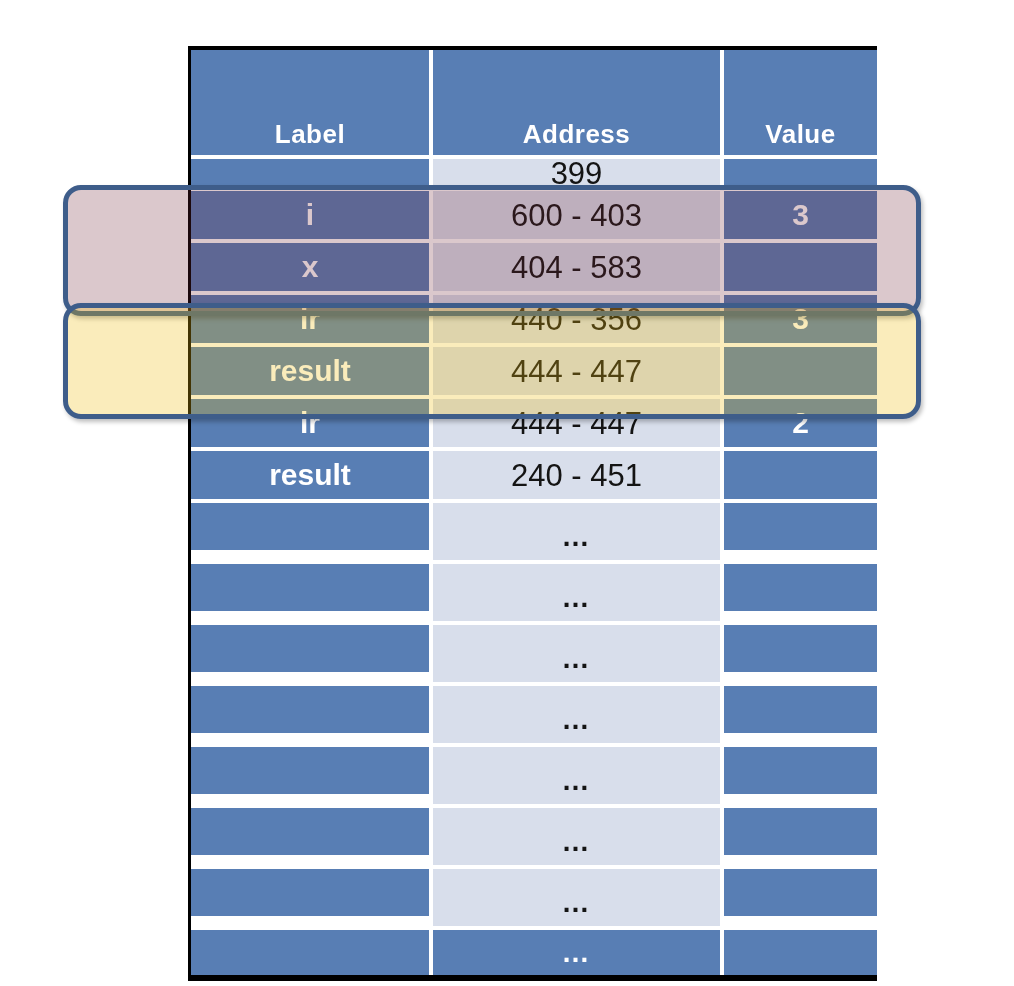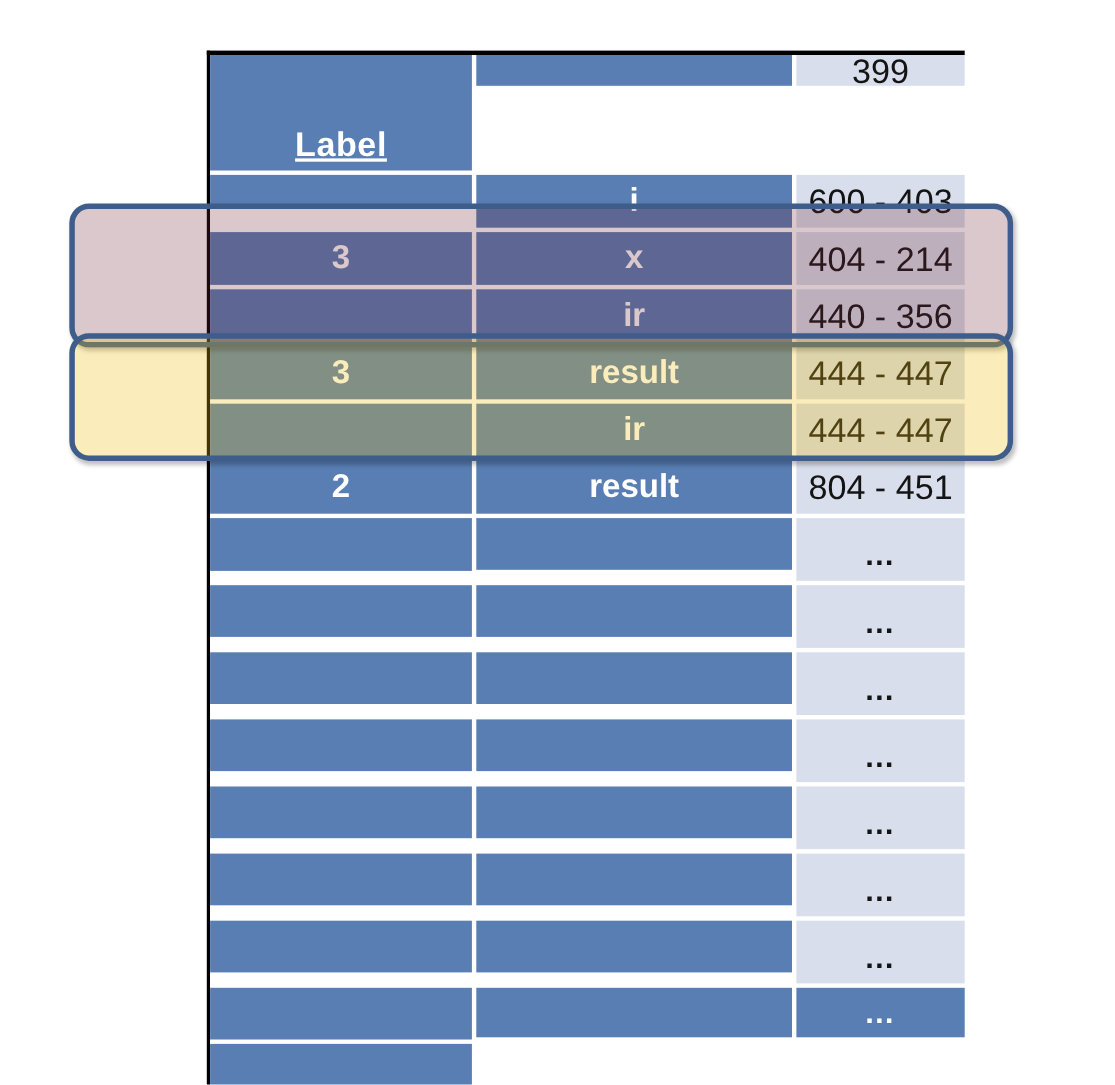--- a/index.html
+++ b/index.html
@@ -45,23 +45,22 @@
   }
   .h-header { height: 97px; }
   .h-short  { height: 28px; }
   .h-data   { height: 48px; }
   .h-dots   { height: 47px; }
   .h-footer { height: 45px; }
 
   .hdr {
     align-items: flex-end;
     padding-bottom: 8px;
-    font-size: 31px;
+    font-size: 26px;
     letter-spacing: 0.5px;
-    text-decoration: underline;
   }
   .c-label, .c-value { font-size: 30px; }
   .c-address-light {
     background: var(--cell-light, #D8DEEB);
     color: var(--address-text, #141414);
     font-weight: normal;
     font-size: 31px;
   }
   .row-dots .c-address-light {
     font-weight: bold;
@@ -86,28 +85,30 @@
   .hl-yellow { left: 63px; top: 303px; width: 848px; height: 106px; }
 </style>
 </head>
 <body>
 
 <div class="stage">
 
   <div class="memtable">
     <div class="tgrid">
       <div class="cell hdr h-header">Label</div>
+      <div class="cell hdr h-header">Address</div>
+      <div class="cell hdr h-header">Value</div>
 
     <div class="trow row-plain" style="display: contents;"><div class="cell c-label h-short"></div><div class="cell c-address c-address-light h-short">399</div><div class="cell c-value h-short"></div></div>
         <div class="trow row-var" style="display: contents;"><div class="cell c-label h-data">i</div><div class="cell c-address c-address-light h-data">600 - 403</div><div class="cell c-value h-data">3</div></div>
-        <div class="trow row-var" style="display: contents;"><div class="cell c-label h-data">x</div><div class="cell c-address c-address-light h-data">404 - 214</div><div class="cell c-value h-data"></div></div>
+        <div class="trow row-var" style="display: contents;"><div class="cell c-label h-data">x</div><div class="cell c-address c-address-light h-data">404 - 583</div><div class="cell c-value h-data"></div></div>
         <div class="trow row-var" style="display: contents;"><div class="cell c-label h-data">ir</div><div class="cell c-address c-address-light h-data">440 - 356</div><div class="cell c-value h-data">3</div></div>
         <div class="trow row-var" style="display: contents;"><div class="cell c-label h-data">result</div><div class="cell c-address c-address-light h-data">444 - 447</div><div class="cell c-value h-data"></div></div>
         <div class="trow row-var" style="display: contents;"><div class="cell c-label h-data">ir</div><div class="cell c-address c-address-light h-data">444 - 447</div><div class="cell c-value h-data">2</div></div>
-        <div class="trow row-var" style="display: contents;"><div class="cell c-label h-data">result</div><div class="cell c-address c-address-light h-data">804 - 451</div><div class="cell c-value h-data"></div></div>
+        <div class="trow row-var" style="display: contents;"><div class="cell c-label h-data">result</div><div class="cell c-address c-address-light h-data">240 - 451</div><div class="cell c-value h-data"></div></div>
         <div class="trow row-dots" style="display: contents;"><div class="cell c-label h-dots"></div><div class="cell c-address c-address-light h-dots">…</div><div class="cell c-value h-dots"></div></div>
         <div class="trow row-dots" style="display: contents;"><div class="cell c-label h-dots"></div><div class="cell c-address c-address-light h-dots">…</div><div class="cell c-value h-dots"></div></div>
         <div class="trow row-dots" style="display: contents;"><div class="cell c-label h-dots"></div><div class="cell c-address c-address-light h-dots">…</div><div class="cell c-value h-dots"></div></div>
         <div class="trow row-dots" style="display: contents;"><div class="cell c-label h-dots"></div><div class="cell c-address c-address-light h-dots">…</div><div class="cell c-value h-dots"></div></div>
         <div class="trow row-dots" style="display: contents;"><div class="cell c-label h-dots"></div><div class="cell c-address c-address-light h-dots">…</div><div class="cell c-value h-dots"></div></div>
         <div class="trow row-dots" style="display: contents;"><div class="cell c-label h-dots"></div><div class="cell c-address c-address-light h-dots">…</div><div class="cell c-value h-dots"></div></div>
         <div class="trow row-dots" style="display: contents;"><div class="cell c-label h-dots"></div><div class="cell c-address c-address-light h-dots">…</div><div class="cell c-value h-dots"></div></div>
         <div class="trow row-footer" style="display: contents;"><div class="cell c-label h-footer"></div><div class="cell c-address  h-footer">…</div><div class="cell c-value h-footer"></div></div>
       </div>
   </div>

